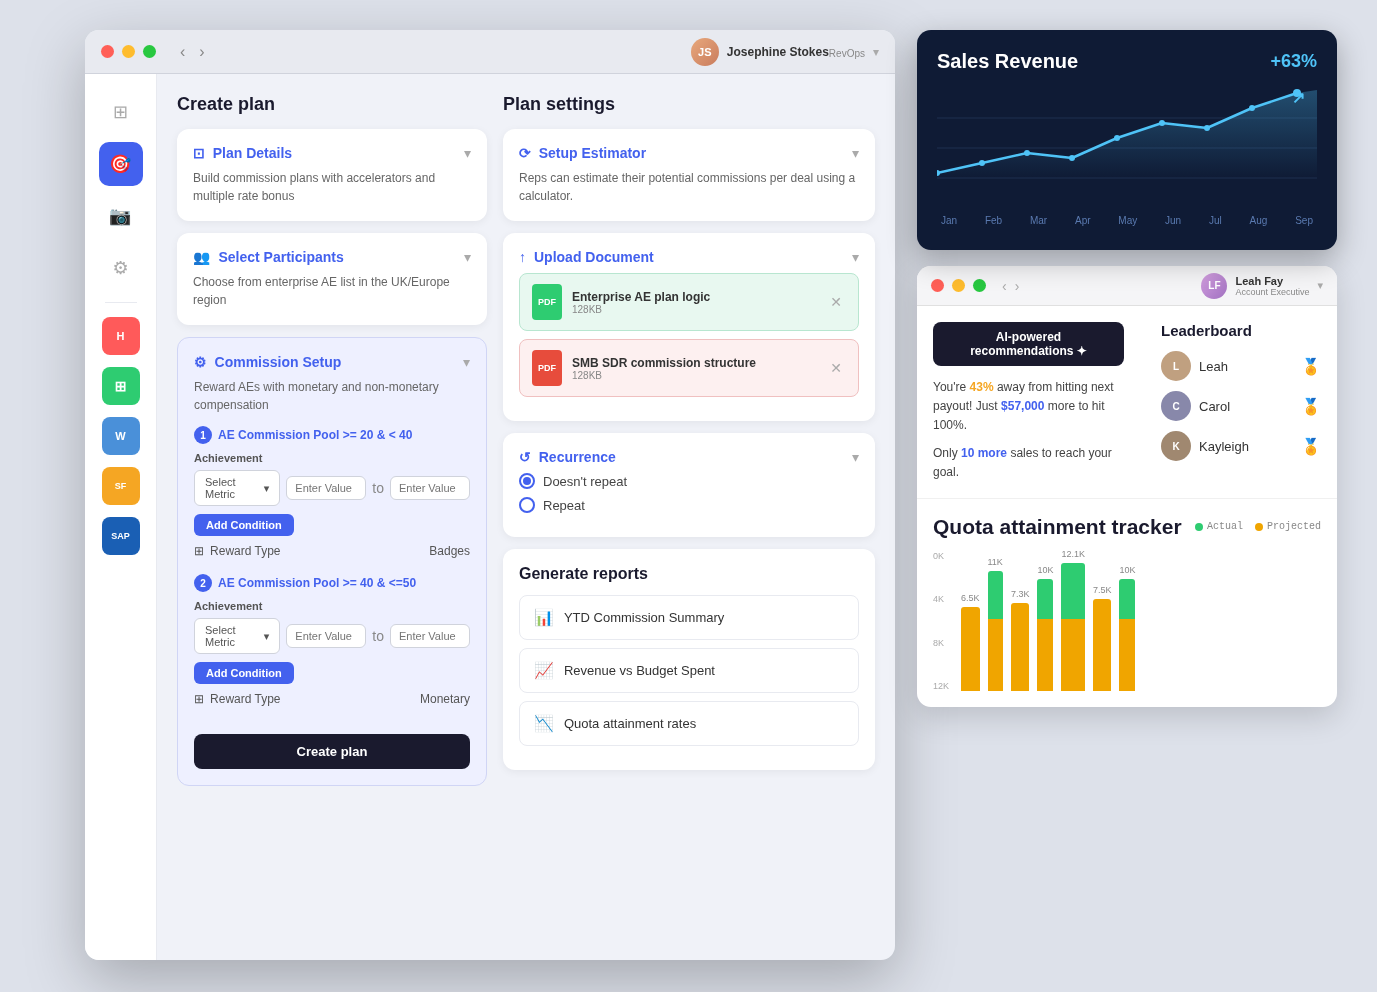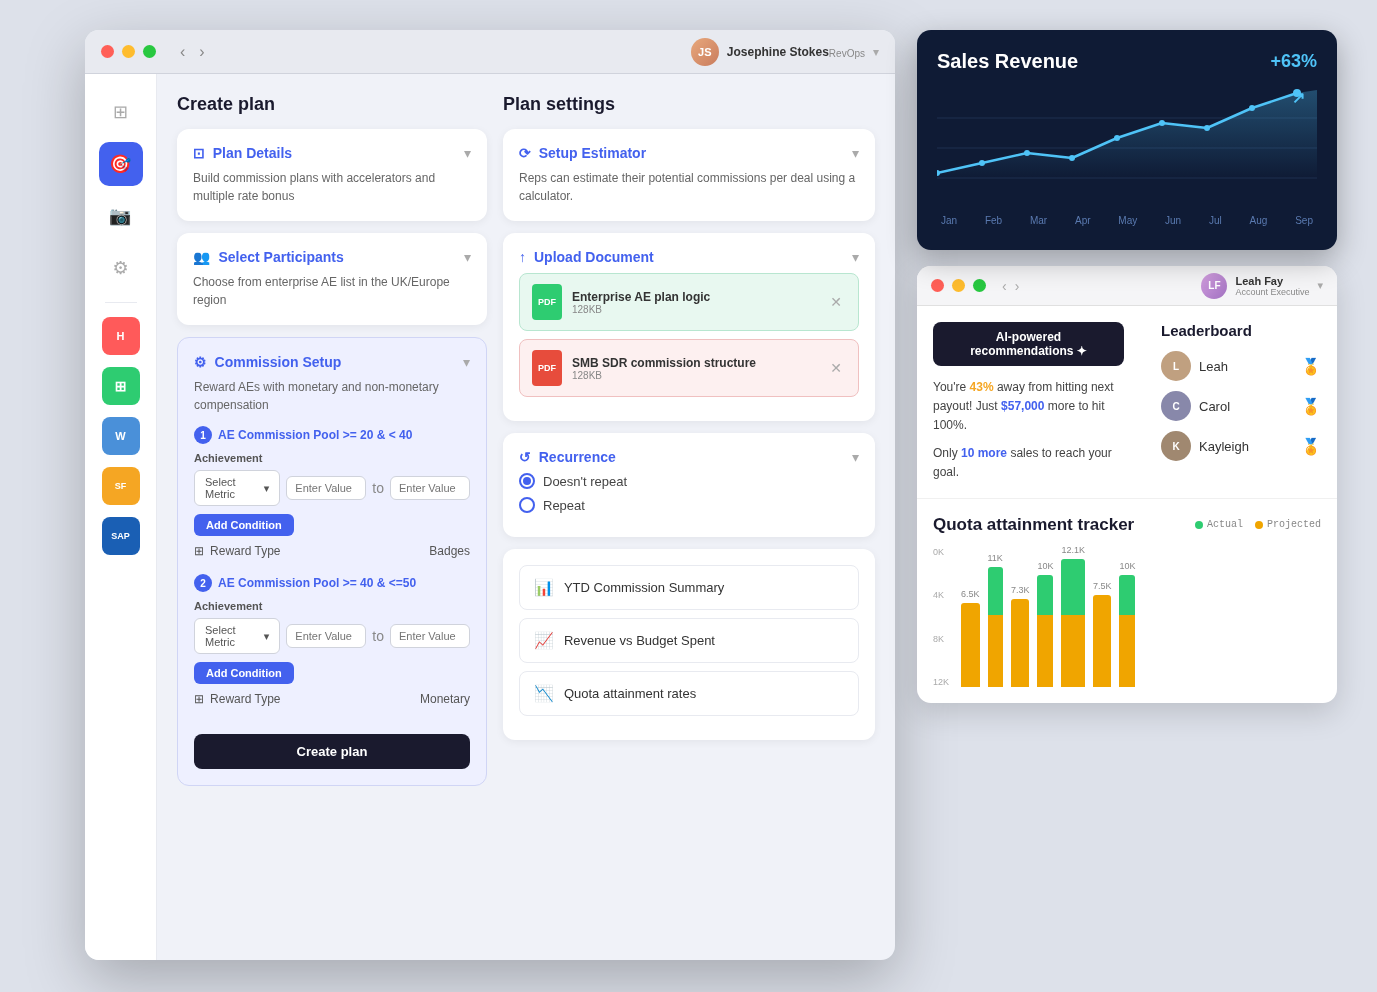--- a/index.html
+++ b/index.html
@@ -604,21 +604,21 @@
     }
 
     .quota-header {
       display: flex;
       justify-content: space-between;
       align-items: center;
       margin-bottom: 12px;
     }
 
     .quota-title {
-      font-size: 17px;
+      font-size: 21px;
       font-weight: 700;
       color: #1a1a2e;
     }
 
     .quota-legend {
       display: flex;
       gap: 12px;
       align-items: center;
       font-family: Liberation Mono, monospace;
     }
@@ -855,20 +855,21 @@
               <div class="radio-circle selected"></div>
               <span>Doesn't repeat</span>
             </div>
             <div class="radio-option">
               <div class="radio-circle"></div>
               <span>Repeat</span>
             </div>
           </div>
 
           <div class="card">
+            <div class="generate-title">Generate reports</div>
             <div class="report-item">
               <span class="report-icon">📊</span>
               <span class="report-name">YTD Commission Summary</span>
             </div>
             <div class="report-item">
               <span class="report-icon">📈</span>
               <span class="report-name">Revenue vs Budget Spent</span>
             </div>
             <div class="report-item">
               <span class="report-icon">📉</span>

